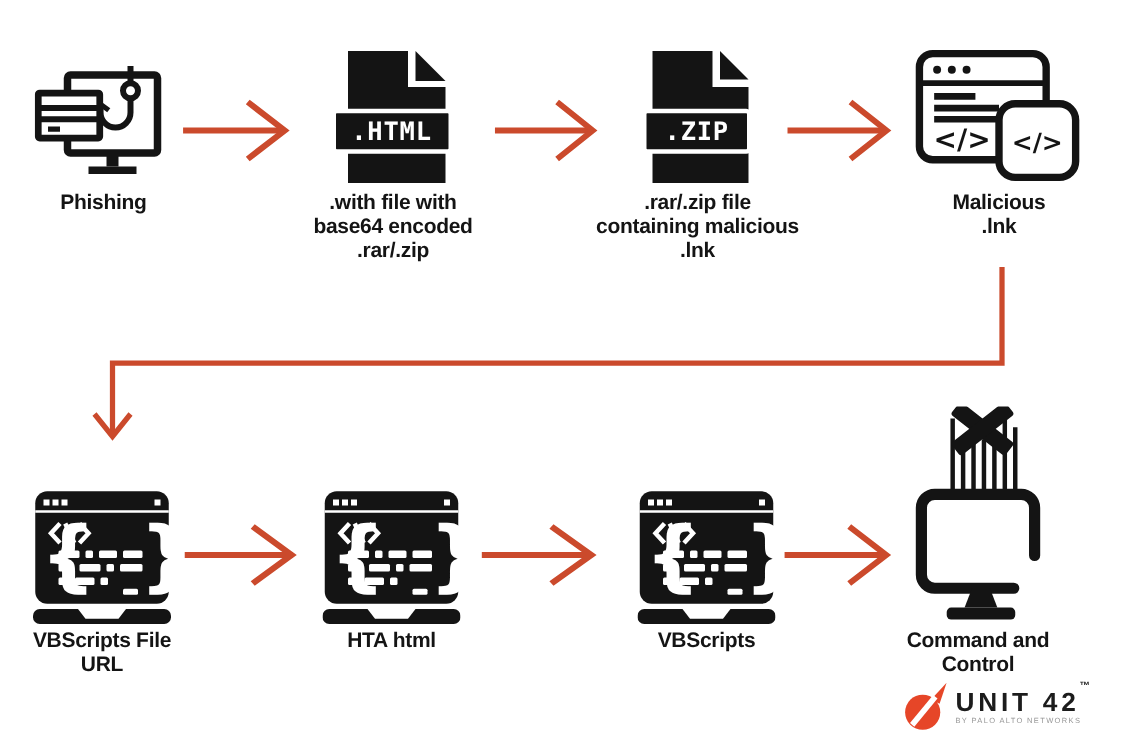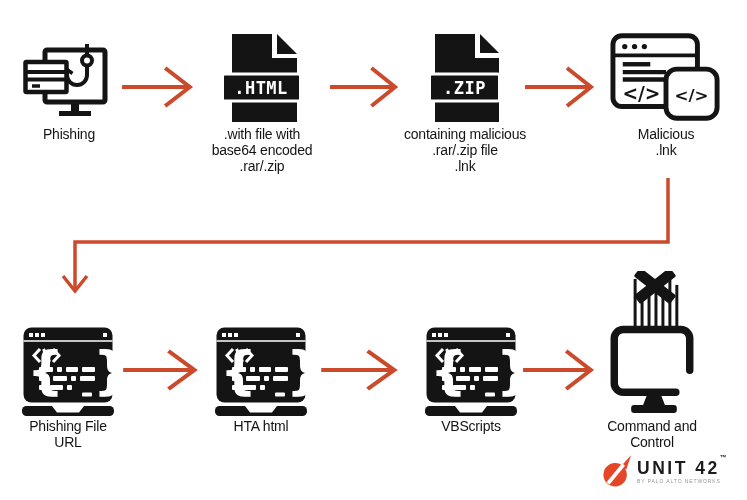--- a/index.html
+++ b/index.html
@@ -9,21 +9,21 @@
     font-family:"Liberation Sans",sans-serif;
     color:var(--ink,#141414);
   }
   .node{position:absolute;width:170px;display:flex;flex-direction:column;align-items:center;}
   .icon-box{display:flex;align-items:flex-end;justify-content:center;}
   .icon-box.r1{height:96px;}
   .icon-box.r2{height:92px;}
   .icon-box.c2{height:146px;}
   .label{
     margin-top:2px;text-align:center;
-    font-weight:normal;font-size:14px;line-height:1.15;letter-spacing:-0.2px;
+    font-weight:bold;font-size:14px;line-height:1.15;letter-spacing:-0.2px;
     color:var(--ink,#141414);
   }
   .label div{white-space:nowrap;}
   svg.arrow{position:absolute;height:44px;}
   svg.arrow path{stroke:var(--arrow,#CB4A2C);stroke-width:4;fill:none;}
   svg.connector{position:absolute;left:55px;top:172px;}
   svg.connector path{stroke:var(--arrow,#CB4A2C);stroke-width:3.5;fill:none;}
   .ic{color:var(--ink,#141414);}
   .logo{position:absolute;left:602px;top:455px;width:145px;display:flex;align-items:center;gap:5px;}
   .logo-txt{display:flex;flex-direction:column;}
@@ -111,22 +111,22 @@
   <div class="node" style="left:380px;top:28px">
     <div class="icon-box r1">
       <svg class="ic" width="76" height="92" viewBox="0 0 76 92">
         <path d="M8 2 H48 V26 H72 V90 H8 Z" fill="currentColor"></path>
         <path d="M53 2 L72 21 L53 21 Z" fill="currentColor"></path>
         <rect x="2.5" y="42" width="70" height="27" rx="2" fill="currentColor" stroke="#fff" stroke-width="3"></rect>
         <text x="37.5" y="61.5" text-anchor="middle" font-size="17" font-weight="bold" fill="#fff" font-family="DejaVu Sans Mono, monospace" letter-spacing="0.5">.ZIP</text>
       </svg>
     </div>
     <div class="label">
+      <div>.rar/.zip file</div>
       <div>containing malicious</div>
-      <div>.rar/.zip file</div>
       <div>.lnk</div>
     </div>
   </div>
 
   <div class="node" style="left:581px;top:28px">
     <div class="icon-box r1">
       <svg class="ic" width="112" height="92" viewBox="0 0 114 92">
         <rect x="3" y="3" width="86" height="72" rx="9" fill="#fff" stroke="currentColor" stroke-width="5"></rect>
         <circle cx="15" cy="14" r="2.7" fill="currentColor"></circle>
         <circle cx="25" cy="14" r="2.7" fill="currentColor"></circle>
@@ -164,21 +164,21 @@
     <path d="M8 104 L20 119 L32 104"></path>
   </svg>
 
   <div class="node" style="left:-17px;top:324px">
     <div class="icon-box r2">
       <svg class="ic" width="92" height="90" viewBox="0 0 92 90">
           <use href="#sym-code-browser"></use>
         </svg>
     </div>
     <div class="label">
-      <div>Phishing File</div>
+      <div>VBScripts File</div>
       <div>URL</div>
     </div>
   </div>
 
   <div class="node" style="left:176px;top:324px">
     <div class="icon-box r2">
       <svg class="ic" width="92" height="90" viewBox="0 0 92 90">
           <use href="#sym-code-browser"></use>
         </svg>
     </div>

